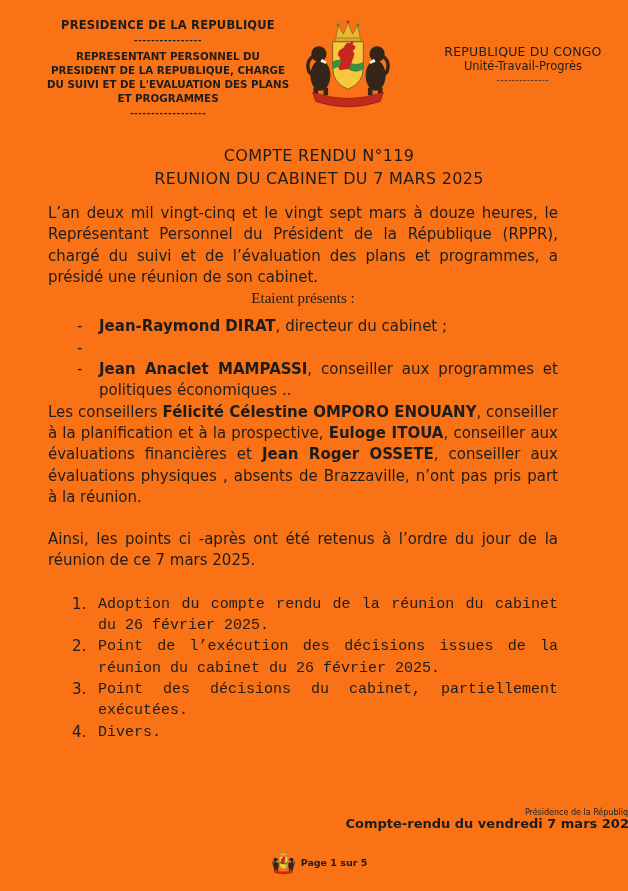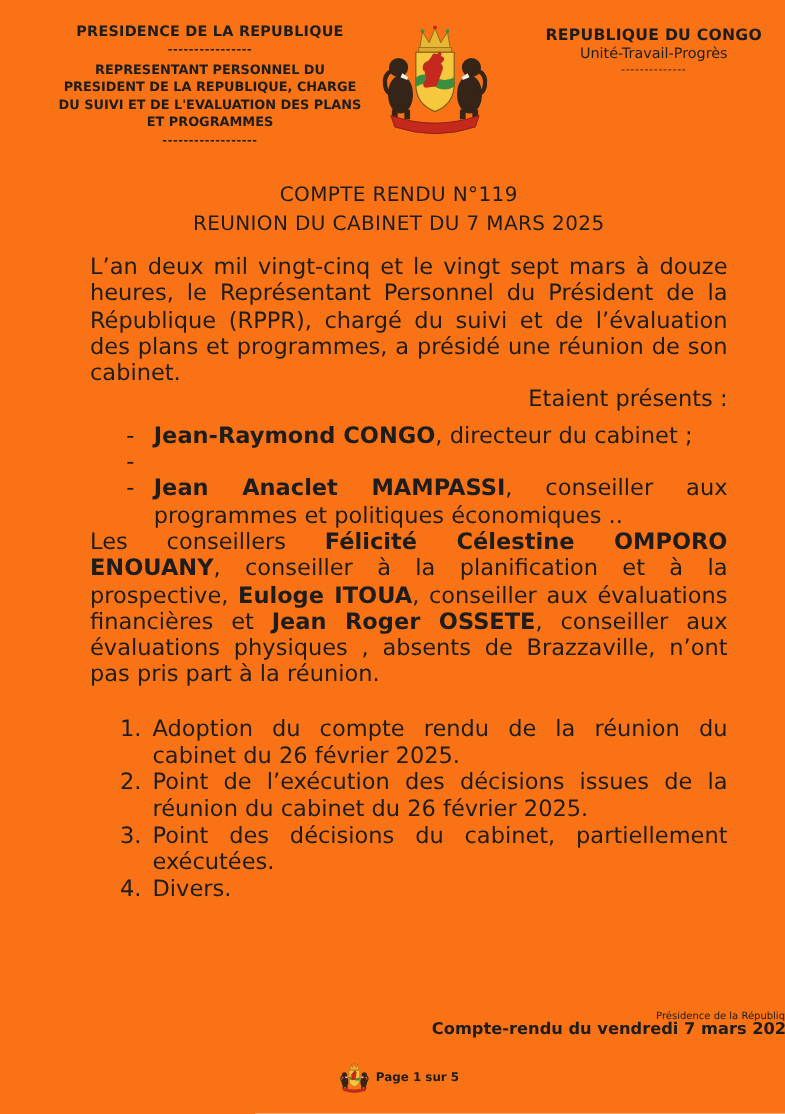--- a/index.html
+++ b/index.html
@@ -40,61 +40,61 @@
     height: 100px;
   }
 
   .header-right {
     position: absolute;
     top: 20px;
     left: 432px;
     width: 182px;
     text-align: center;
   }
-  .hr1 { font-weight: bold; font-size: 12.5px; letter-spacing: 0.2px; }
+  .hr1 { font-weight: normal; font-size: 12.5px; letter-spacing: 0.2px; margin-top: 24px; }
   .motto { font-size: 11.5px; margin-top: 0; }
   .hdash-r { font-size: 9px; letter-spacing: 0.5px; margin-top: 2px; }
 
   
   .doc-title {
     position: absolute;
     top: 144px;
     left: 0;
     width: 100%;
     text-align: center;
     font-weight: normal;
     font-size: 16px;
     line-height: 23px;
     letter-spacing: 0.3px;
   }
 
   
   .body-text {
     position: absolute;
     top: 203px;
-    left: 72px;
+    left: 48px;
     width: 510px;
-    font-size: 18px;
+    font-size: 15px;
     line-height: 21.3px;
     text-align: justify;
   }
   .para { margin: 0; }
-  .single-line { text-align: right; }
+  .single-line { text-align: center; font-family: Liberation Serif, serif; }
 
   .att-list { margin: 7px 0 0 0; }
   .att-item { display: flex; }
   .att-marker { flex: none; width: 22px; margin-left: 29px; }
   .att-content { flex: 1; text-align: justify; }
 
   .gap-para { margin-top: 21px; }
 
   .agenda-list { margin-top: 22px; }
   .ag-item { display: flex; }
   .ag-marker { flex: none; width: 26px; margin-left: 24px; }
-  .ag-content { flex: 1; text-align: justify; }
+  .ag-content { flex: 1; text-align: justify; font-family: Liberation Mono, monospace; }
 
   
   .footer {
     position: absolute;
     top: 808px;
     left: 0;
     width: 100%;
     text-align: right;
     font-size: 8px;
     line-height: 10.5px;
@@ -181,32 +181,33 @@
     <div>REUNION DU CABINET DU 7 MARS 2025</div>
   </div>
 
   <div class="body-text">
     <p class="para">L’an deux mil vingt-cinq et le vingt sept mars à douze heures, le Représentant Personnel du Président de la République (RPPR), chargé du suivi et de l’évaluation des plans et programmes, a présidé une réunion de son cabinet.</p>
     <p class="para single-line">Etaient présents :</p>
 
     <div class="att-list">
       <div class="att-item">
         <span class="att-marker">-</span>
-        <span class="att-content"><span class="bseg">Jean-Raymond CONGO</span><span>, directeur du cabinet ;</span></span>
+        <span class="att-content"><span class="bseg">Jean-Raymond DIRAT</span><span>, directeur du cabinet ;</span></span>
       </div>
       <div class="att-item">
         <span class="att-marker">-</span>
       </div>
       <div class="att-item">
         <span class="att-marker">-</span>
         <span class="att-content"><span class="bseg">Jean Anaclet MAMPASSI</span><span>, conseiller aux programmes et politiques économiques ..</span></span>
       </div>
     </div>
 
     <p class="para"><span>Les conseillers </span><span class="bseg">Félicité Célestine OMPORO ENOUANY</span><span>, conseiller à la planification et à la prospective,  </span><span class="bseg">Euloge ITOUA</span><span>, conseiller aux évaluations financières et </span><span class="bseg">Jean Roger OSSETE</span><span>, conseiller aux évaluations physiques , absents de Brazzaville,  n’ont pas pris part à la réunion.</span></p>
+    <p class="para gap-para">Ainsi, les points ci -après ont été retenus à l’ordre du jour de la réunion de ce 7 mars 2025.</p>
 
     <div class="agenda-list">
       <div class="ag-item">
         <span class="ag-marker">1.</span>
         <span class="ag-content">Adoption du compte rendu de la réunion du cabinet du 26 février 2025.</span>
       </div>
       <div class="ag-item">
         <span class="ag-marker">2.</span>
         <span class="ag-content">Point de l’exécution des décisions issues de la réunion du cabinet du 26 février 2025.</span>
       </div>

